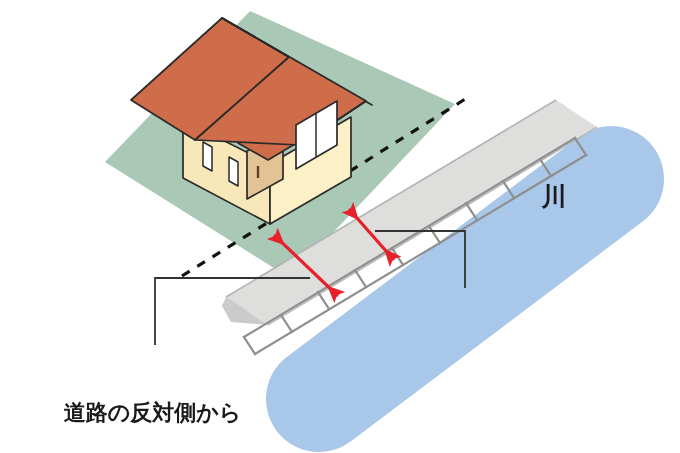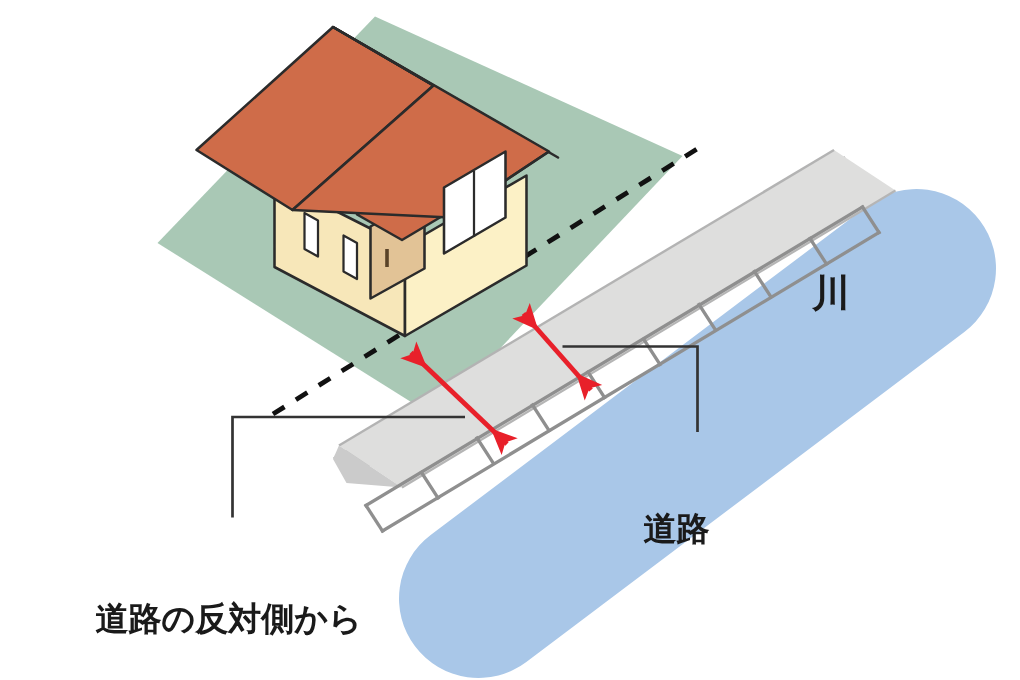--- a/index.html
+++ b/index.html
@@ -158,21 +158,20 @@
       <path d="M310 278 L155 278 L155 345"></path>
 
       <path d="M375 231 L465 231 L465 288"></path>
     </g>
 
   </svg>
 
   <div class="lbl" id="label-river">川</div>
 
   <div class="lbl" id="label-narrow-road">
-    <div>道路</div>
   </div>
 
   <div class="lbl" id="label-setback">
     <div>道路の反対側から</div>
     
   </div>
 
 </div>
 
 </body></html>

